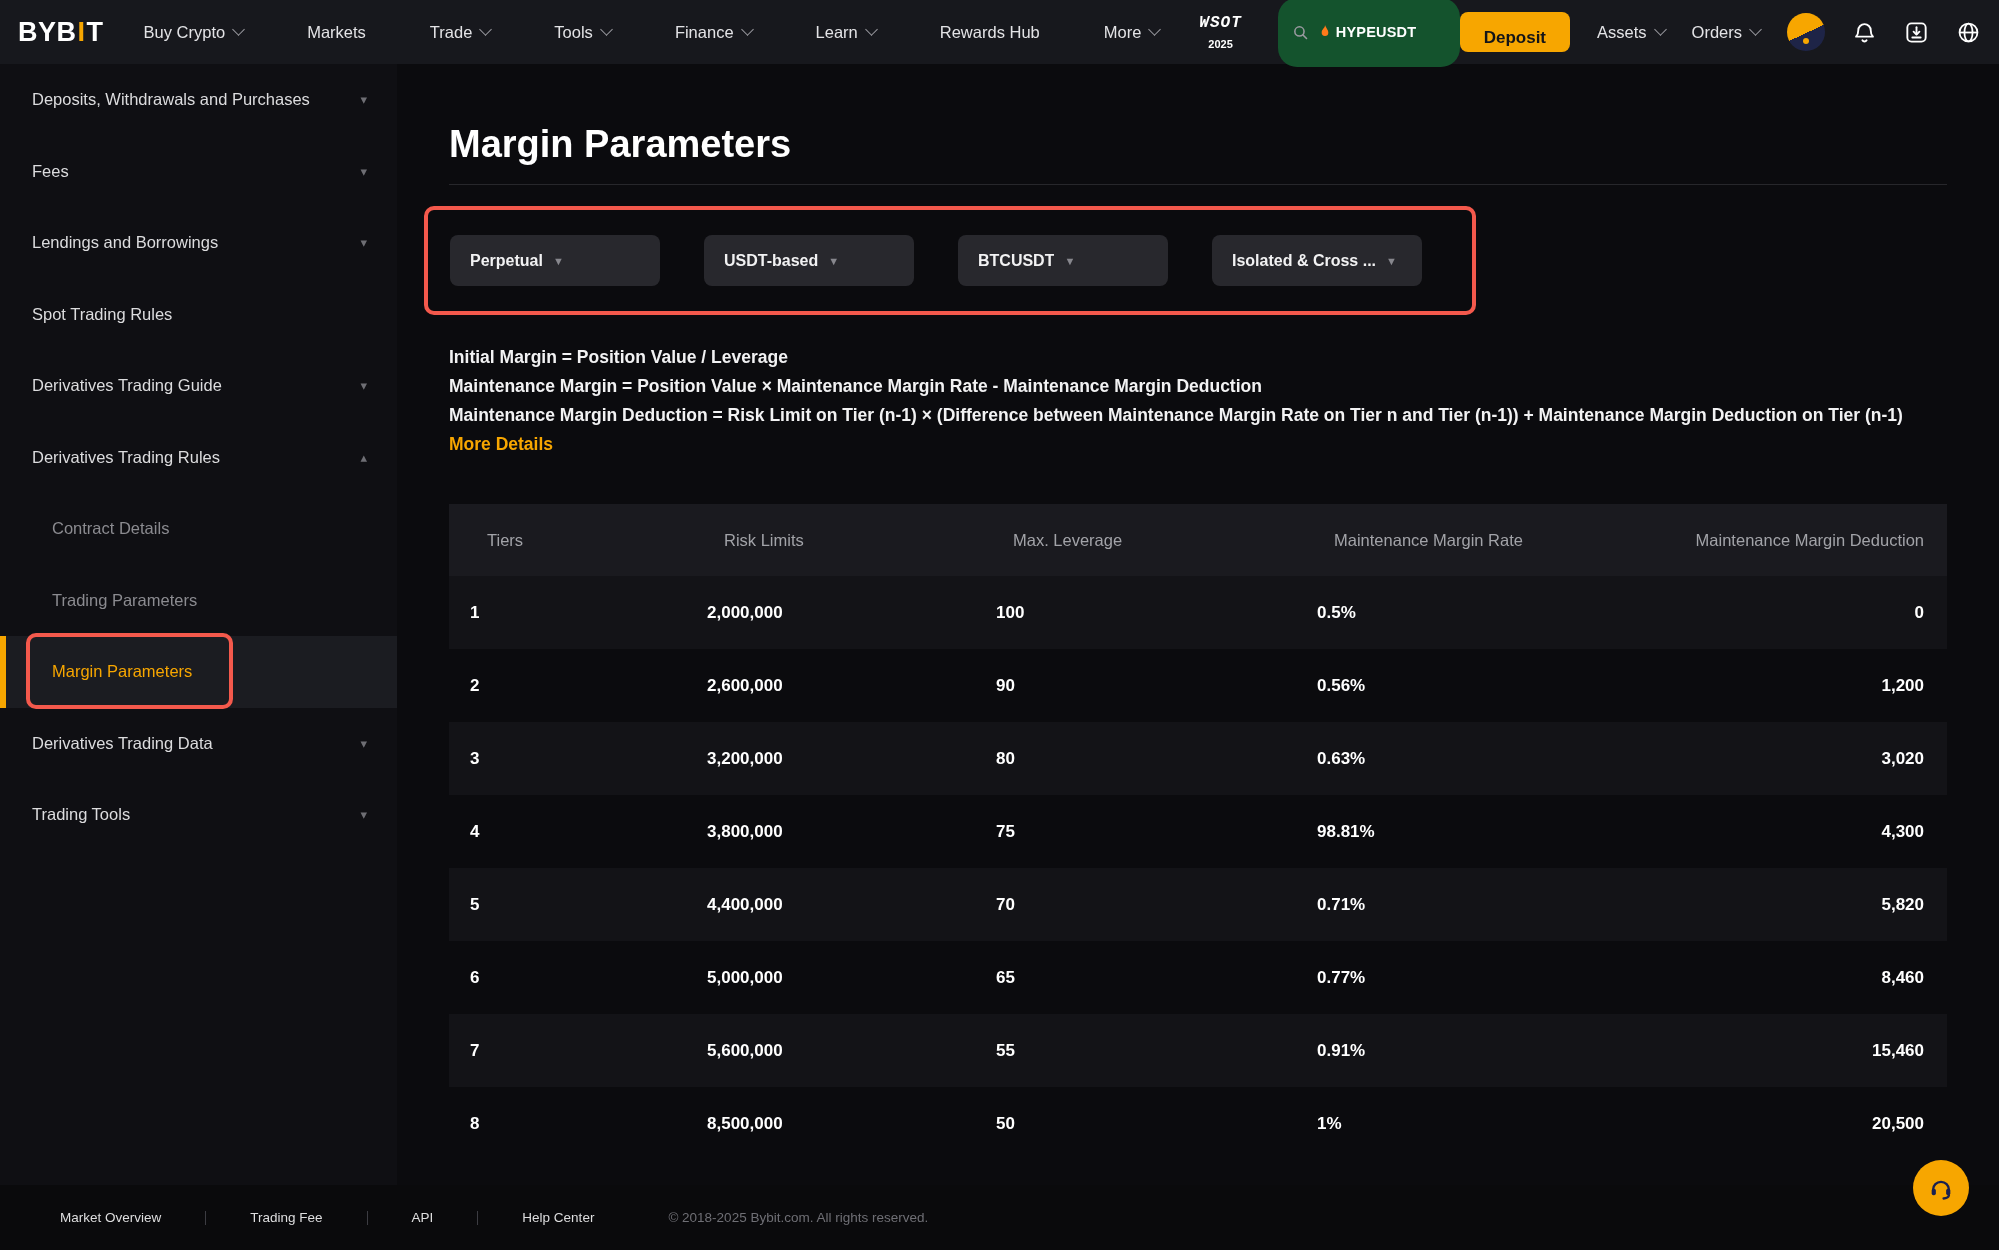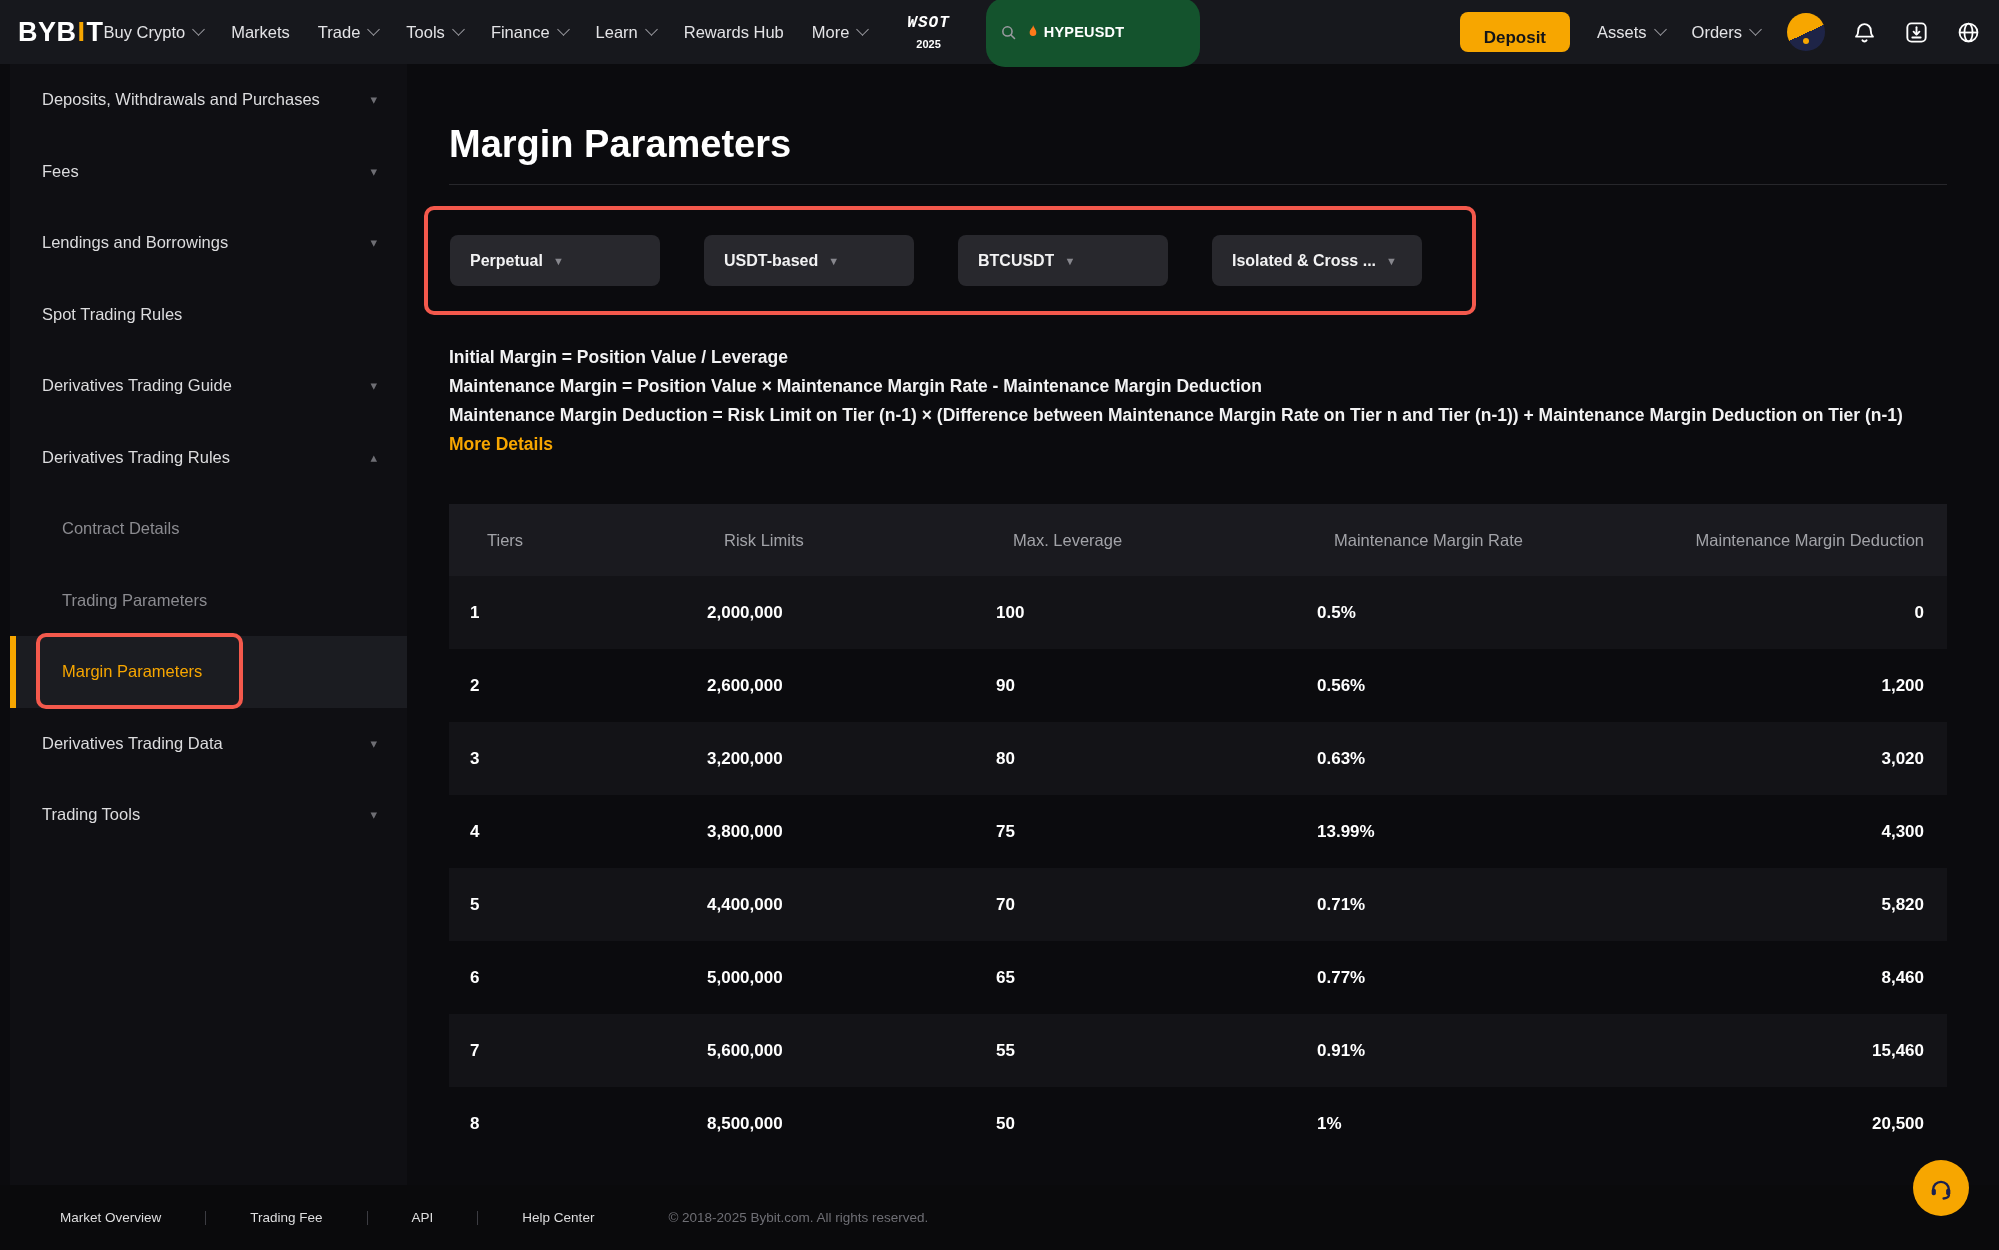--- a/index.html
+++ b/index.html
@@ -1,38 +1,38 @@
 <!DOCTYPE html>
 <html><head>
 <meta charset="utf-8">
 <style>
   html,body{margin:0;padding:0;background:#0b0b0e;width:1999px;height:1250px;overflow:hidden;
     font-family:"Liberation Sans","DejaVu Sans",sans-serif;-webkit-font-smoothing:antialiased;}
   
   .topnav{position:absolute;top:0;left:0;width:1999px;height:64px;background:#17181d;display:flex;align-items:center;z-index:5;}
   .logo{margin-left:18px;font-size:27px;font-weight:800;color:#fff;letter-spacing:.5px;cursor:pointer;display:flex;align-items:baseline;}
   .logo .logo-i{color:#f7a600;font-style:normal;padding:0 1px;}
-  .nav-items{display:flex;align-items:center;gap:28px;}
+  .nav-items{display:flex;align-items:center;gap:64px;margin-left:40px;}
   .nav-item{display:flex;align-items:center;color:#e3e3e6;font-size:16.5px;font-weight:500;cursor:pointer;white-space:nowrap;}
   .chev{width:8px;height:8px;border-right:1.6px solid #9b9ba1;border-bottom:1.6px solid #9b9ba1;transform:rotate(45deg);margin-left:9px;margin-top:-5px;}
   .wsot{margin-left:40px;color:#fff;text-align:center;line-height:1;cursor:pointer;}
   .wsot .w1{font-size:16px;font-weight:800;font-style:italic;letter-spacing:1px;display:block;font-family:Liberation Mono, monospace;}
   .wsot .w2{font-size:11px;font-weight:700;display:block;margin-top:8px;}
   .search{margin-left:36px;width:186px;height:37px;border-radius:19px;background:#14532d;display:flex;align-items:center;padding:16px 14px;cursor:pointer;}
   .search .mag{flex:0 0 auto;margin-right:9px;display:flex;}
   .search .flame{flex:0 0 auto;margin-right:4px;display:flex;}
   .search .sval{color:#fff;font-size:14.5px;font-weight:700;letter-spacing:.2px;}
   .nav-right{margin-left:auto;display:flex;align-items:center;gap:27px;margin-right:18px;}
   .deposit-btn{background:#f7a600;color:#141518;border:none;border-radius:8px;font-size:17px;font-weight:700;
     height:40px;padding:16px 24px;cursor:pointer;font-family:inherit;}
   .avatar{width:38px;height:38px;border-radius:50%;background:linear-gradient(155deg,#f7a600 52%,#1e2447 52%);position:relative;cursor:pointer;}
   .avatar::after{content:"";position:absolute;left:16px;bottom:7px;width:6px;height:6px;border-radius:50%;background:#f7a600;}
   .icon-btn{display:flex;align-items:center;cursor:pointer;}
   
-  .sidebar{position:absolute;top:64px;left:10px;width:397px;bottom:65px;background:#0f0f13;}
+  .sidebar{position:absolute;top:64px;left:0;width:397px;bottom:65px;background:#0f0f13;}
   .side-item{height:71.5px;display:flex;align-items:center;padding:0 30px 0 32px;color:#dcdcde;font-size:16.5px;cursor:pointer;position:relative;}
   .side-item .lbl{flex:1 1 auto;white-space:nowrap;overflow:hidden;text-overflow:ellipsis;}
   .side-item .s-chev{flex:0 0 auto;color:#6e6e74;font-size:13px;margin-left:8px;}
   .side-item.sub{padding-left:52px;color:#8b8b90;}
   .side-item.active{background:#1b1c21;color:#f7a600;}
   .side-item.active::before{content:"";position:absolute;left:0;top:0;bottom:0;width:6px;background:#f7a600;}
   .annot{position:absolute;border:4px solid #f4594c;border-radius:10px;pointer-events:none;z-index:9;}
   .annot-sidebar{left:26px;top:569px;width:199px;height:68px;}
   
   .content{position:absolute;top:64px;left:397px;right:0;bottom:65px;padding:0 52px;overflow:hidden;}
@@ -260,21 +260,21 @@
       <div class="td">3</div>
       <div class="td">3,200,000</div>
       <div class="td">80</div>
       <div class="td">0.63%</div>
       <div class="td right">3,020</div>
     </div>
     <div class="trow">
       <div class="td">4</div>
       <div class="td">3,800,000</div>
       <div class="td">75</div>
-      <div class="td">13.99%</div>
+      <div class="td">98.81%</div>
       <div class="td right">4,300</div>
     </div>
     <div class="trow odd">
       <div class="td">5</div>
       <div class="td">4,400,000</div>
       <div class="td">70</div>
       <div class="td">0.71%</div>
       <div class="td right">5,820</div>
     </div>
     <div class="trow">

